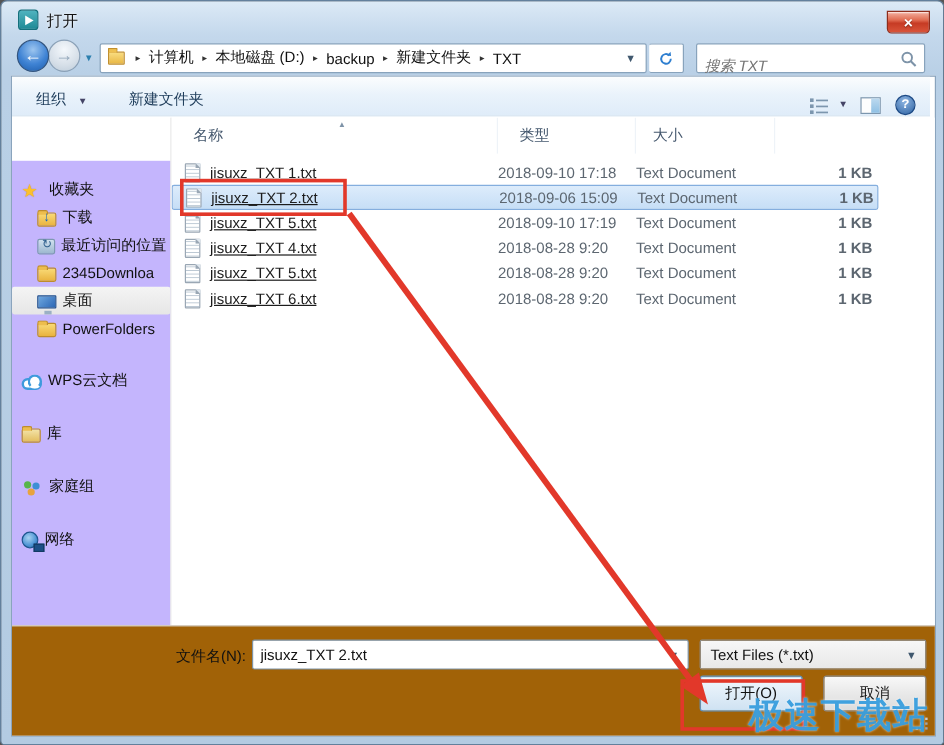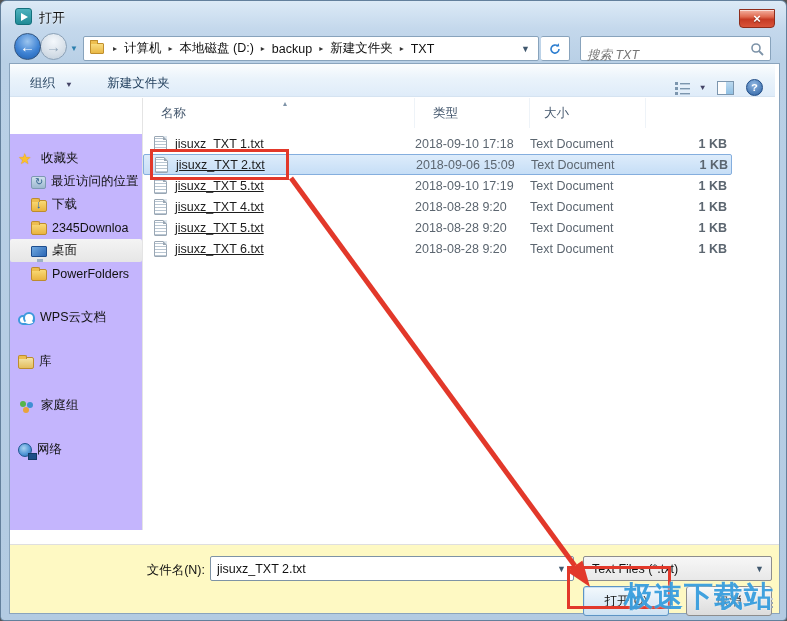--- a/index.html
+++ b/index.html
@@ -109,21 +109,21 @@
     font-size:12.5px; color:#5c6670; width:589px; cursor:pointer; position:relative; }
   .frow .name { color:#1c1c1c; display:flex; align-items:center; padding-left:11px;text-decoration:underline; }
   .frow .size { text-align:right; padding-right:6px;font-weight:bold; }
   .frow.sel { background:linear-gradient(#ddecfb,#c6def6); border:1px solid #84aede; border-radius:2px; }
   .doc-icon { width:13px; height:16px; background:#fff; border:1px solid #9aa7b4; border-radius:1px;
     margin-right:8px; flex:none; position:relative;
     background-image:linear-gradient(#b9c6d2 1px,transparent 1px); background-size:100% 3px; background-position:0 4px; }
   .doc-icon::before { content:""; position:absolute; right:-1px; top:-1px; border-top:4px solid #dfe7ee; border-left:4px solid #9aa7b4; }
 
   
-  .footer { position:absolute; left:0; right:0; bottom:0; height:69px; background:#fef9c3; border-top:1px solid #dfdfdf;padding-left:16px; }
+  .footer { position:absolute; left:0; right:0; bottom:0; height:92px; background:#a16207; border-top:1px solid #dfdfdf;padding-left:16px; }
   .fn-label { position:absolute; left:120px; top:17px; width:75px; text-align:right; font-size:12.5px; color:#111; }
   .fn-combo { position:absolute; left:200px; top:11px; width:364px; height:25px; background:#fff;
     border:1px solid #7e93a5; border-radius:2px; display:flex; align-items:center; }
   .fn-combo input { border:none; outline:none; flex:1; font-size:12.5px; padding:0 6px; font-family:inherit; color:#111; background:transparent; }
   .combo-caret { font-size:9px; color:#40586e; padding:0 7px; cursor:pointer; }
   .ft-select { position:absolute; left:573px; top:11px; width:189px; height:25px;
     background:linear-gradient(#f7f7f7,#e8e8e8); border:1px solid #8d8d8d; border-radius:2px;
     display:flex; align-items:center; font-size:12.5px; color:#111; padding-left:8px; cursor:pointer; }
   .ft-select .combo-caret { margin-left:auto; }
   .btn { position:absolute; top:41px; width:86px; height:30px; border-radius:3px; font-size:12.5px; color:#111;
@@ -214,26 +214,26 @@
       </div>
     </div>
 
     <div class="sidebar" id="sidebar">
         <div class="side-section">
           <div class="side-row">
             <span class="sicon i-star"></span>
             <span>收藏夹</span>
           </div>
           <div class="side-row child">
+            <span class="sicon i-dlfolder"></span>
+            <span>下载</span>
+          </div>
+          <div class="side-row child">
             <span class="sicon i-recent"></span>
             <span>最近访问的位置</span>
-          </div>
-          <div class="side-row child">
-            <span class="sicon i-dlfolder"></span>
-            <span>下载</span>
           </div>
           <div class="side-row child">
             <span class="sicon i-folder"></span>
             <span>2345Downloa</span>
           </div>
           <div class="side-row child hl">
             <span class="sicon i-desktop"></span>
             <span>桌面</span>
           </div>
           <div class="side-row child">

